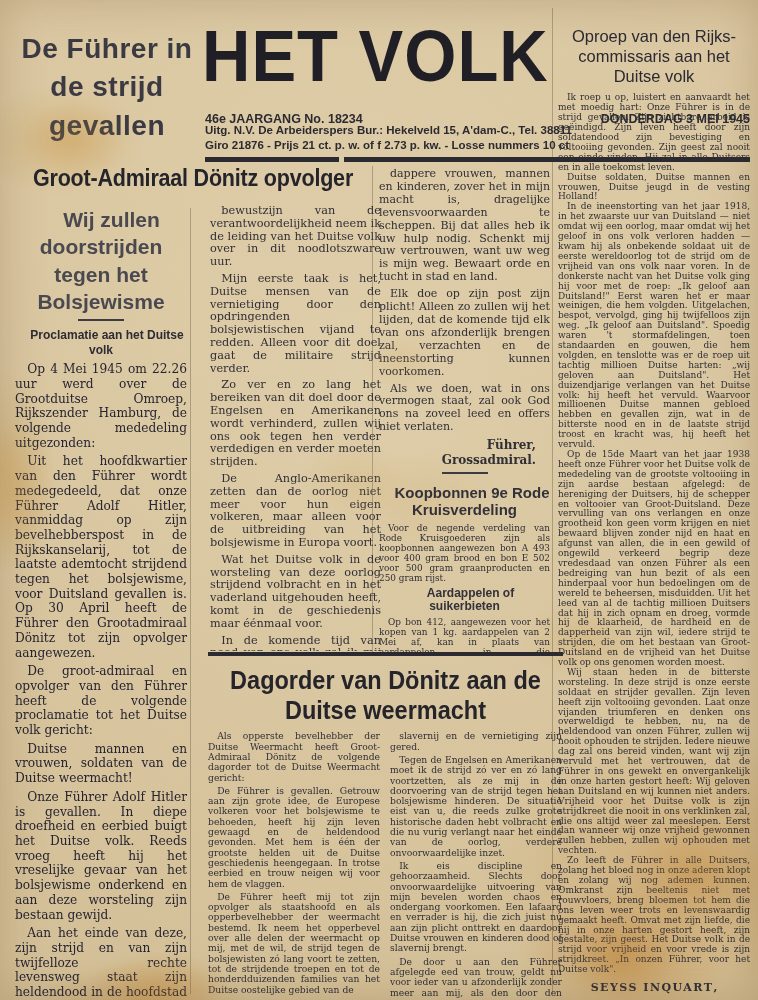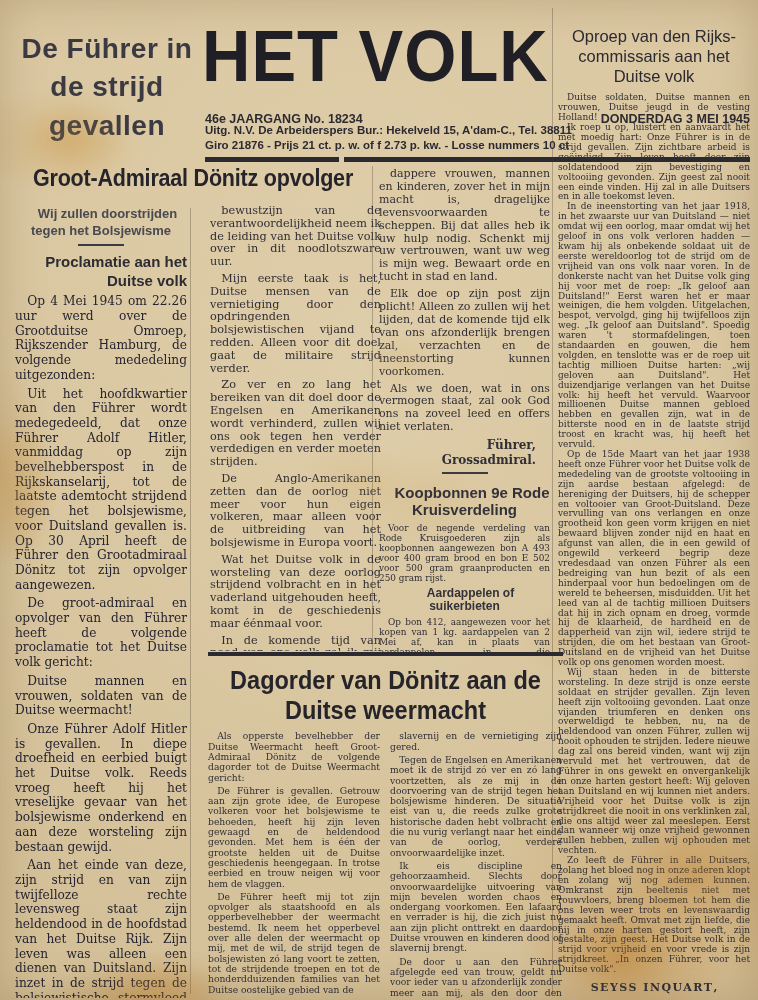--- a/index.html
+++ b/index.html
@@ -62,26 +62,26 @@
     font-size:21.5px;color:#26242b;text-align:center;white-space:nowrap;
     transform:scaleY(1.12);transform-origin:top center;letter-spacing:-.2px;
   }
   .col{position:absolute;overflow:hidden;text-align:justify;}
   .col p{margin:0 0 4px 0;text-indent:1em;}
   .col1{left:15px;top:206px;width:172px;height:792px;font-size:12.2px;line-height:14.7px;color:#262430;}
   .col2{left:210px;top:205px;width:171px;height:446px;font-size:11.3px;line-height:12.8px;}
   .col3{left:379px;top:168px;width:171px;height:484px;font-size:11px;line-height:12.9px;}
   .subhead{
     font-family:"Liberation Sans",sans-serif;font-weight:bold;color:#4a4950;
-    font-size:13px;line-height:1.3;text-align:center;text-indent:0;margin:0 0 4px 0;
+    font-size:21px;line-height:1.3;text-align:center;text-indent:0;margin:0 0 4px 0;
   }
   .short-rule{width:46px;height:2px;background:#3c3a42;margin:4px auto 7px auto;}
   .kicker{
     font-family:"Liberation Sans",sans-serif;font-weight:bold;color:#2e2c33;
-    font-size:15px;line-height:1.25;text-align:right;text-indent:0;margin:0 0 9px 0;
+    font-size:12px;line-height:1.25;text-align:center;text-indent:0;margin:0 0 9px 0;
   }
   .sig-block{text-align:right;padding-right:14px;font-weight:bold;font-size:12px;line-height:15px;margin-top:4px;}
   
   .koop{margin-top:10px;}
   .koop-headline{
     font-family:"Liberation Sans",sans-serif;font-weight:bold;color:#33313a;
     font-size:15px;line-height:1.15;text-align:center;margin:0 0 6px 0;
   }
   .koop-body{font-size:8.9px;line-height:10.1px;text-align:justify;margin:0;text-indent:1em;}
   .koop-sub{
@@ -191,22 +191,22 @@
           <p>Tegen de Engelsen en Amerikanen moet ik de strijd zó ver en zó lang voortzetten, als ze mij in de doorvoering van de strijd tegen het bolsjewisme hinderen. De situatie eist van u, die reeds zulke grote historische daden hebt volbracht en die nu vurig verlangt naar het einde van de oorlog, verdere onvoorwaardelijke inzet.</p>
           <p>Ik eis discipline en gehoorzaamheid. Slechts door onvoorwaardelijke uitvoering van mijn bevelen worden chaos en ondergang voorkomen. Een lafaard en verrader is hij, die zich juist nú aan zijn plicht onttrekt en daardoor Duitse vrouwen en kinderen dood of slavernij brengt.</p>
           <p>De door u aan den Führer afgelegde eed van trouw, geldt nu voor ieder van u afzonderlijk zonder meer aan mij, als den door den Führer aangewezen opvolger.</p>
         </div>
     </div>
   </div>
 
   <div class="oproep">
     <p class="oproep-headline">Oproep van den Rijks­commissaris aan het Duitse volk</p>
     <div class="oproep-body">
+        <p>Ik roep u op, luistert en aanvaardt het met moedig hart: Onze Führer is in de strijd gevallen. Zijn zichtbare arbeid is geëindigd. Zijn leven heeft door zijn soldatendood zijn bevestiging en voltooiing gevonden. Zijn geest zal nooit een einde vinden. Hij zal in alle Duitsers en in alle toekomst leven.</p>
         <p>Duitse soldaten, Duitse mannen en vrouwen, Duitse jeugd in de vesting Holland!</p>
-        <p>Ik roep u op, luistert en aanvaardt het met moedig hart: Onze Führer is in de strijd gevallen. Zijn zichtbare arbeid is geëindigd. Zijn leven heeft door zijn soldatendood zijn bevestiging en voltooiing gevonden. Zijn geest zal nooit een einde vinden. Hij zal in alle Duitsers en in alle toekomst leven.</p>
         <p>In de ineenstorting van het jaar 1918, in het zwaarste uur van Duitsland — niet omdat wij een oorlog, maar omdat wij het geloof in ons volk verloren hadden — kwam hij als onbekende soldaat uit de eerste wereldoorlog tot de strijd om de vrijheid van ons volk naar voren. In de donkerste nacht van het Duitse volk ging hij voor met de roep: „Ik geloof aan Duitsland!" Eerst waren het er maar weinigen, die hem volgden. Uitgelachen, bespot, vervolgd, ging hij twijfelloos zijn weg. „Ik geloof aan Duitsland". Spoedig waren 't stormafdelingen, toen standaarden en gouwen, die hem volgden, en tenslotte was er de roep uit tachtig millioen Duitse harten: „wij geloven aan Duitsland". Het duizendjarige verlangen van het Duitse volk: hij heeft het vervuld. Waarvoor millioenen Duitse mannen gebloed hebben en gevallen zijn, wat in de bitterste nood en in de laatste strijd troost en kracht was, hij heeft het vervuld.</p>
         <p>Op de 15de Maart van het jaar 1938 heeft onze Führer voor het Duitse volk de mededeling van de grootste voltooiing in zijn aardse bestaan afgelegd: de hereniging der Duitsers, hij de schepper en voltooier van Groot-Duitsland. Deze vervulling van ons verlangen en onze grootheid kon geen vorm krijgen en niet bewaard blijven zonder nijd en haat en afgunst van allen, die in een gewild of ongewild verkeerd begrip deze vredesdaad van onzen Führer als een bedreiging van hun bezit of als een hinderpaal voor hun bedoelingen om de wereld te beheersen, misduidden. Uit het leed van al de tachtig millioen Duitsers dat hij in zich opnam en droeg, vormde hij de klaarheid, de hardheid en de dapperheid van zijn wil, iedere strijd te strijden, die om het bestaan van Groot-Duitsland en de vrijheid van het Duitse volk op ons genomen worden moest.</p>
         <p>Wij staan heden in de bitterste worsteling. In deze strijd is onze eerste soldaat en strijder gevallen. Zijn leven heeft zijn voltooiing gevonden. Laat onze vijanden triumferen en denken ons overweldigd te hebben, nu, na de heldendood van onzen Führer, zullen wij nooit ophouden te strijden. Iedere nieuwe dag zal ons bereid vinden, want wij zijn vervuld met het vertrouwen, dat de Führer in ons gewekt en onvergankelijk in onze harten gestort heeft: Wij geloven aan Duitsland en wij kunnen niet anders. Vrijheid voor het Duitse volk is zijn strijdkreet die nooit in ons verklinken zal, die ons altijd weer zal meeslepen. Eerst dan wanneer wij onze vrijheid gewonnen zullen hebben, zullen wij ophouden met vechten.</p>
         <p>Zo leeft de Führer in alle Duitsers, zolang het bloed nog in onze aderen klopt en zolang wij nog ademen kunnen. Omkranst zijn beeltenis niet met rouwvloers, breng bloemen tot hem die ons leven weer trots en levenswaardig gemaakt heeft. Omvat met zijn liefde, die hij in onze harten gestort heeft, zijn gestalte, zijn geest. Het Duitse volk in de strijd voor vrijheid en voor vrede is zijn strijdkreet. „In onzen Führer, voor het Duitse volk".</p>
       </div>
     <div class="oproep-sig">
       <span class="spaced">SEYSS INQUART</span><span>, Rijksminister.</span>
     </div>
 
   </div>

